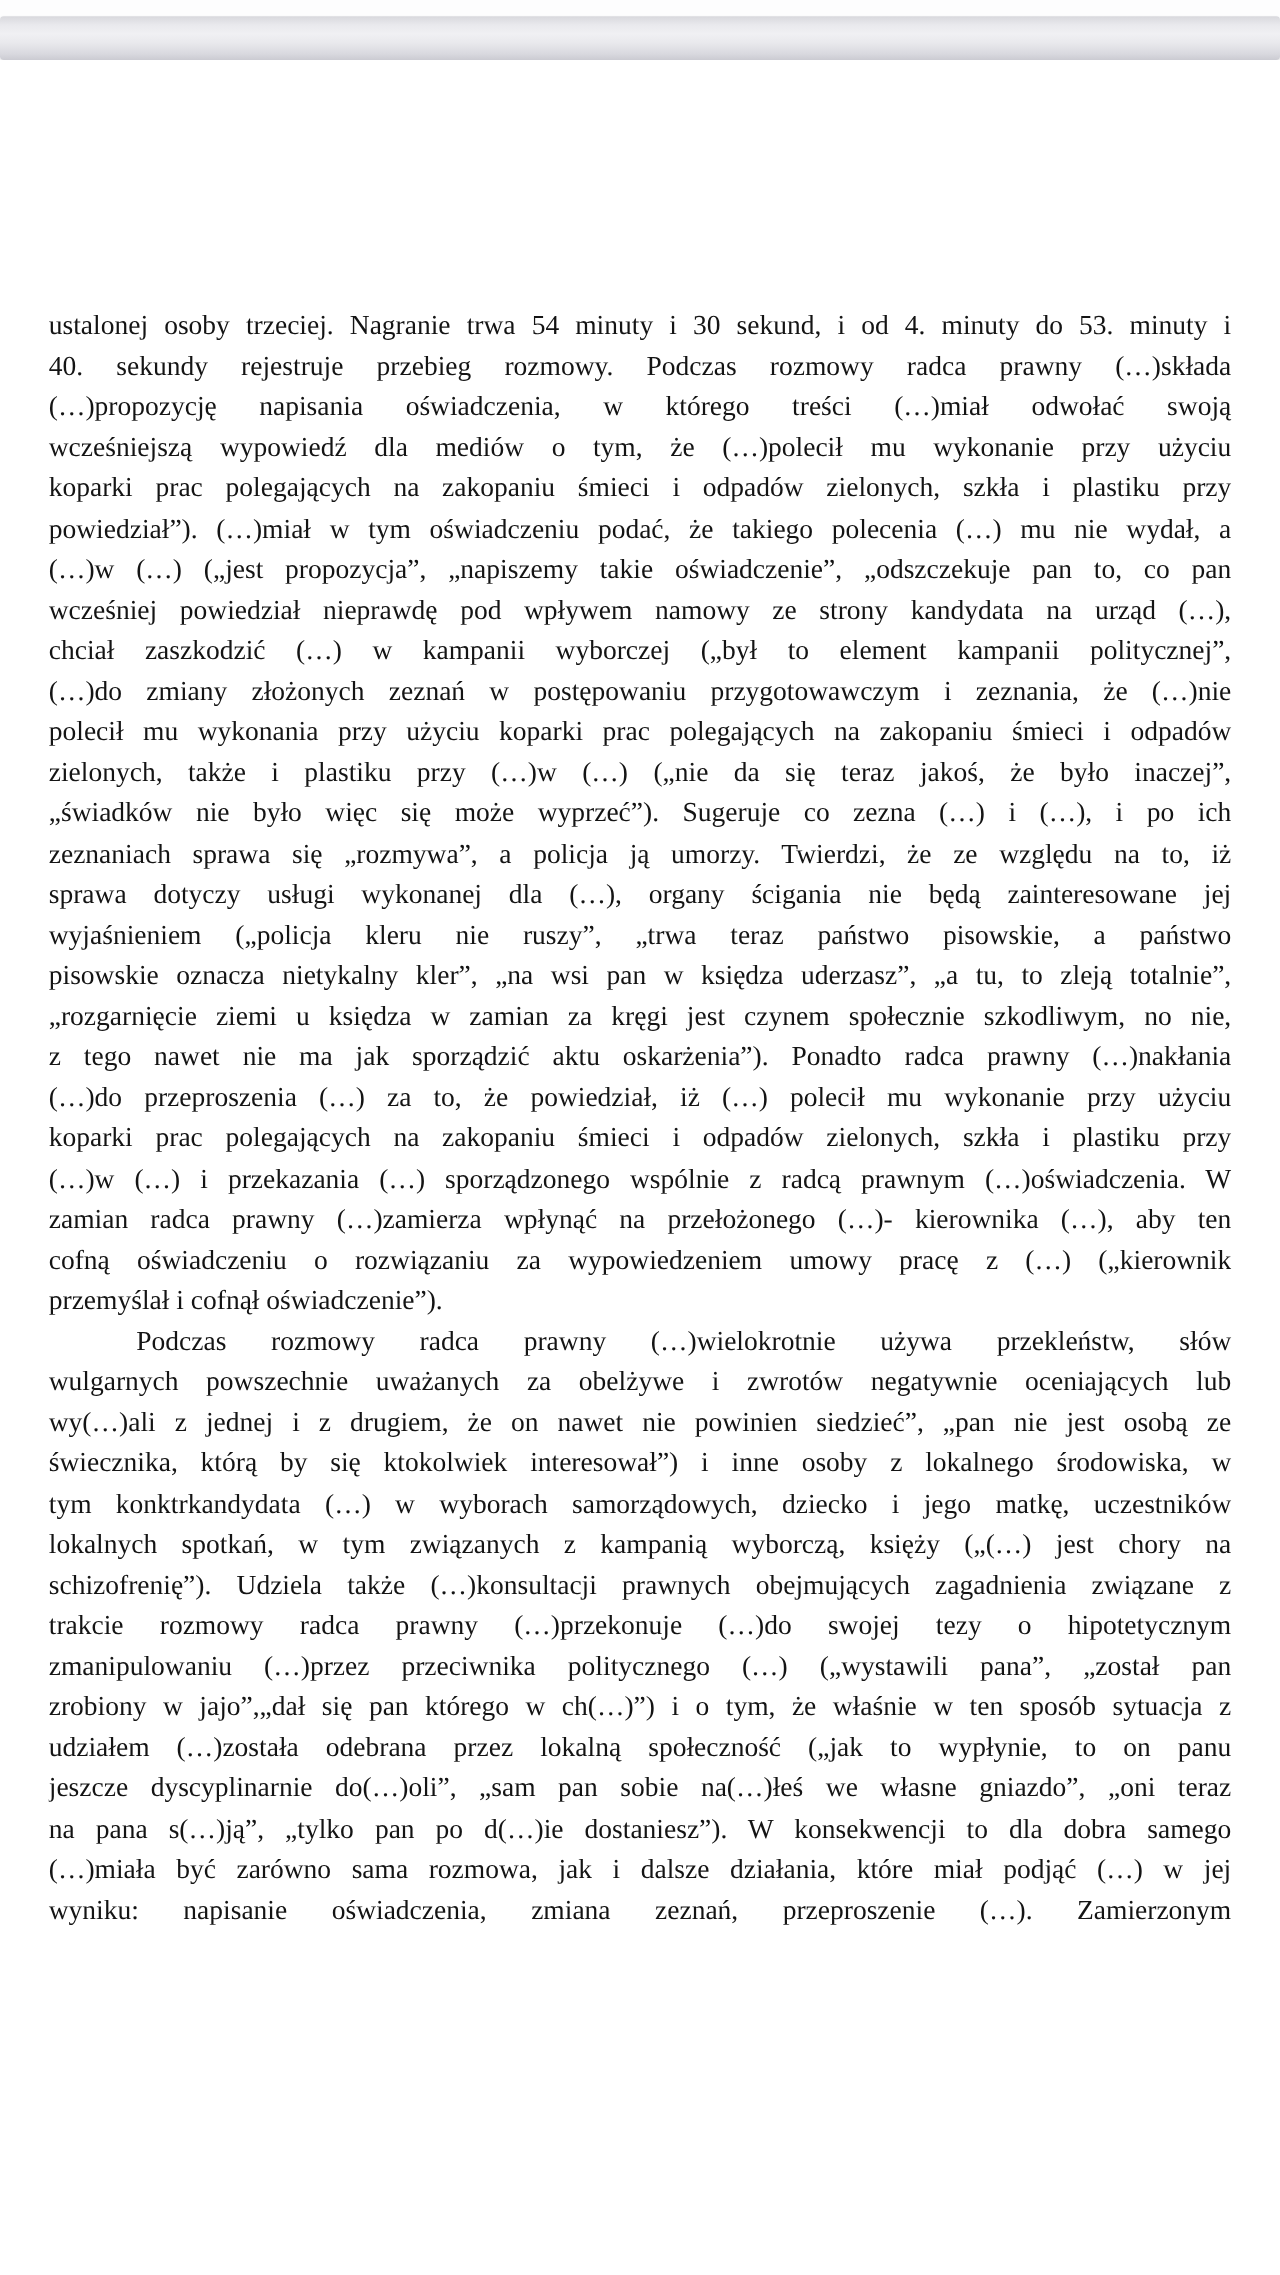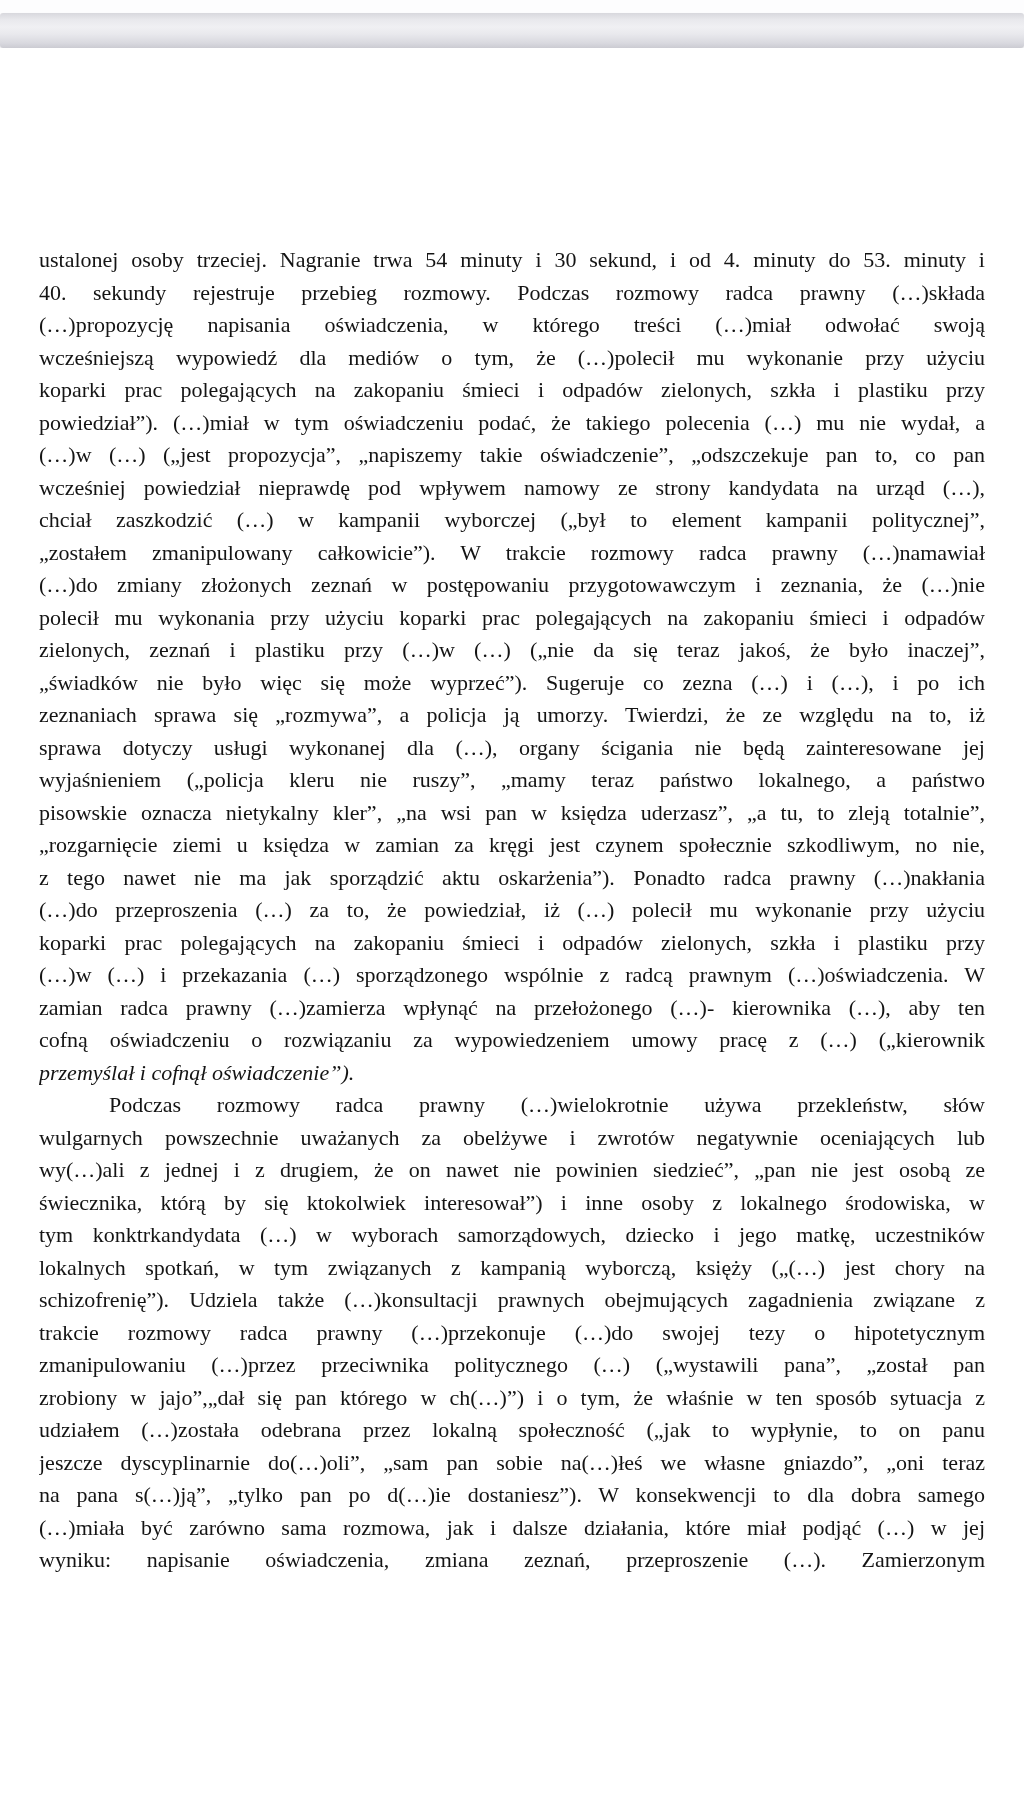--- a/index.html
+++ b/index.html
@@ -63,21 +63,20 @@
   .line {
     height: 32.5px;
     line-height: 32.5px;
     text-align: justify;
     text-align-last: justify;
     overflow: hidden;
     white-space: normal;
   }
   .line.last-left {
     text-align-last: left;
-    font-style: italic;
   }
   .line.indent {
     text-indent: 70px;
   }
 </style>
 </head>
 <body>
 
 <div class="screen">
   <div class="edge-bar top"></div>
@@ -85,28 +84,27 @@
     <div class="text-block" id="text-block">
         <div class="line">ustalonej osoby trzeciej. Nagranie trwa 54 minuty i 30 sekund, i od 4. minuty do 53. minuty i</div>
         <div class="line">40. sekundy rejestruje przebieg rozmowy. Podczas rozmowy radca prawny (…)składa</div>
         <div class="line">(…)propozycję napisania oświadczenia, w którego treści (…)miał odwołać swoją</div>
         <div class="line">wcześniejszą wypowiedź dla mediów o tym, że (…)polecił mu wykonanie przy użyciu</div>
         <div class="line">koparki prac polegających na zakopaniu śmieci i odpadów zielonych, szkła i plastiku przy</div>
         <div class="line">powiedział”). (…)miał w tym oświadczeniu podać, że takiego polecenia (…) mu nie wydał, a</div>
         <div class="line">(…)w (…) („jest propozycja”, „napiszemy takie oświadczenie”, „odszczekuje pan to, co pan</div>
         <div class="line">wcześniej powiedział nieprawdę pod wpływem namowy ze strony kandydata na urząd (…),</div>
         <div class="line">chciał zaszkodzić (…) w kampanii wyborczej („był to element kampanii politycznej”,</div>
-        <div class="line">„zostałem zmanipulowany całkowicie”). W trakcie rozmowy radca prawny (…)namawiał</div>
         <div class="line">(…)do zmiany złożonych zeznań w postępowaniu przygotowawczym i zeznania, że (…)nie</div>
         <div class="line">polecił mu wykonania przy użyciu koparki prac polegających na zakopaniu śmieci i odpadów</div>
-        <div class="line">zielonych, zeznań i plastiku przy (…)w (…) („nie da się teraz jakoś, że było inaczej”,</div>
+        <div class="line">zielonych, także i plastiku przy (…)w (…) („nie da się teraz jakoś, że było inaczej”,</div>
         <div class="line">„świadków nie było więc się może wyprzeć”). Sugeruje co zezna (…) i (…), i po ich</div>
         <div class="line">zeznaniach sprawa się „rozmywa”, a policja ją umorzy. Twierdzi, że ze względu na to, iż</div>
         <div class="line">sprawa dotyczy usługi wykonanej dla (…), organy ścigania nie będą zainteresowane jej</div>
-        <div class="line">wyjaśnieniem („policja kleru nie ruszy”, „mamy teraz państwo lokalnego, a państwo</div>
+        <div class="line">wyjaśnieniem („policja kleru nie ruszy”, „trwa teraz państwo pisowskie, a państwo</div>
         <div class="line">pisowskie oznacza nietykalny kler”, „na wsi pan w księdza uderzasz”, „a tu, to zleją totalnie”,</div>
         <div class="line">„rozgarnięcie ziemi u księdza w zamian za kręgi jest czynem społecznie szkodliwym, no nie,</div>
         <div class="line">z tego nawet nie ma jak sporządzić aktu oskarżenia”). Ponadto radca prawny (…)nakłania</div>
         <div class="line">(…)do przeproszenia (…) za to, że powiedział, iż (…) polecił mu wykonanie przy użyciu</div>
         <div class="line">koparki prac polegających na zakopaniu śmieci i odpadów zielonych, szkła i plastiku przy</div>
         <div class="line">(…)w (…) i przekazania (…) sporządzonego wspólnie z radcą prawnym (…)oświadczenia. W</div>
         <div class="line">zamian radca prawny (…)zamierza wpłynąć na przełożonego (…)- kierownika (…), aby ten</div>
         <div class="line">cofną oświadczeniu o rozwiązaniu za wypowiedzeniem umowy pracę z (…) („kierownik</div>
         <div class="line last-left">przemyślał i cofnął oświadczenie”).</div>
         <div class="line indent">Podczas rozmowy radca prawny (…)wielokrotnie używa przekleństw, słów</div>

